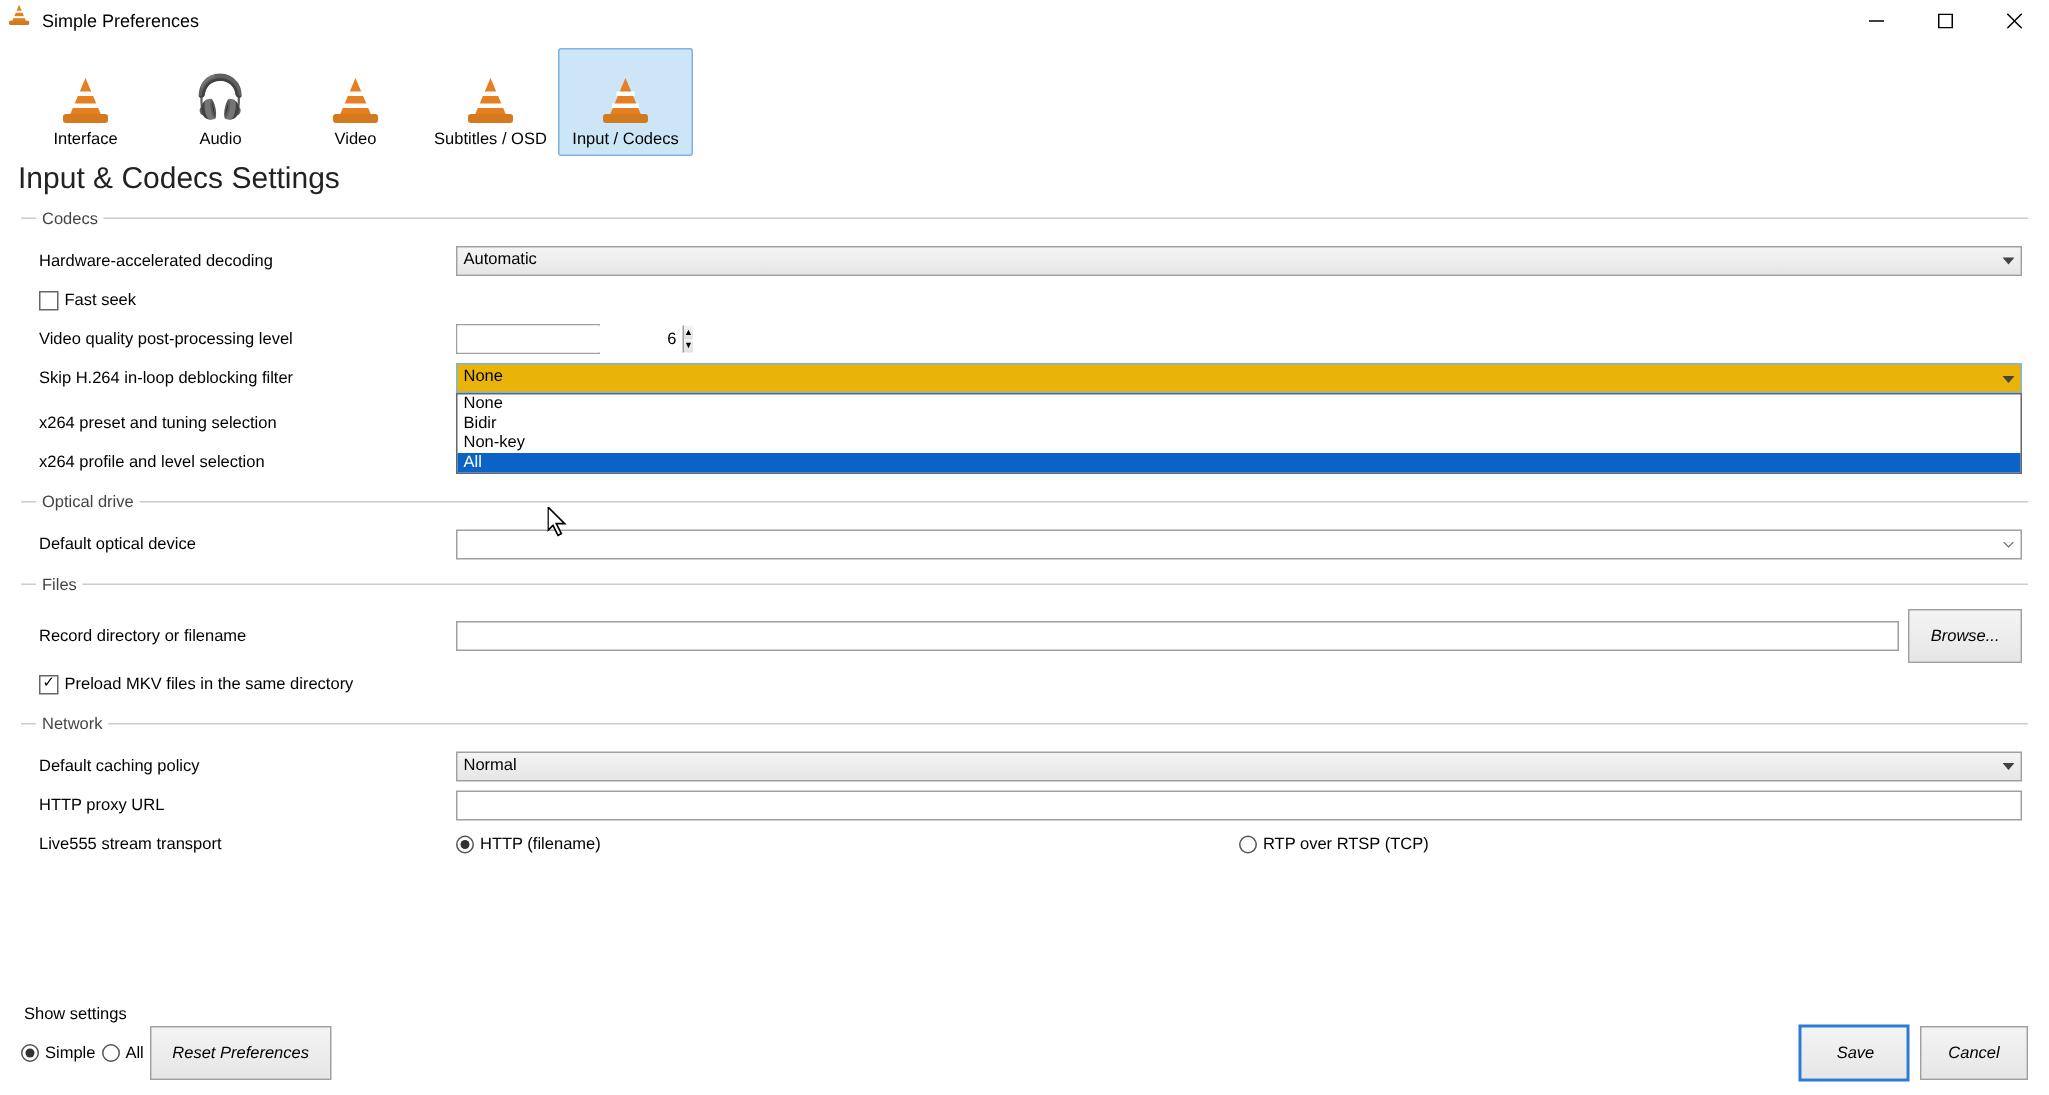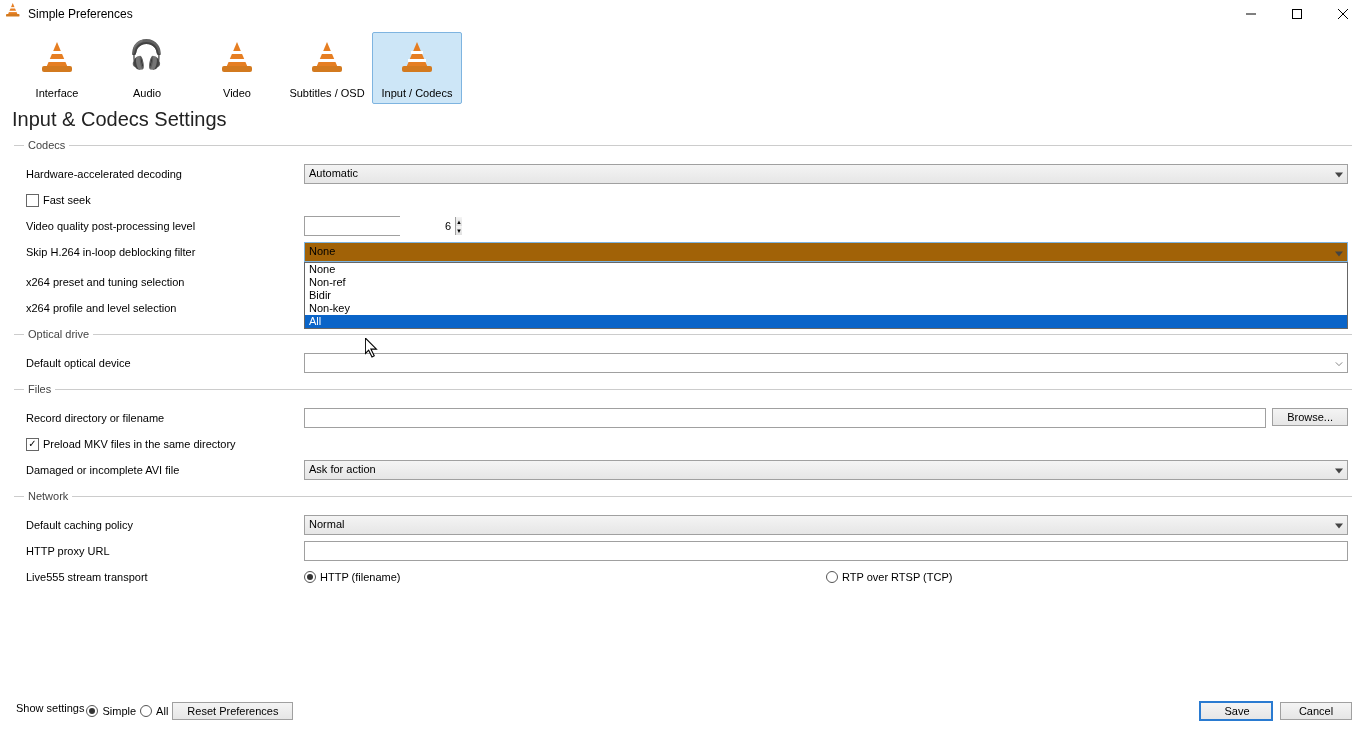--- a/index.html
+++ b/index.html
@@ -10,62 +10,62 @@
   .titlebar-left { display:flex; align-items:center; gap:6px; }
   .titlebar-title { font-size:12px; }
   .titlebar-btns { display:flex; }
   .tb-btn { width:46px; height:28px; display:flex; align-items:center; justify-content:center; }
   .tb-btn svg { width:10px; height:10px; }
 
   
   .category-bar { display:flex; padding:4px 12px 0 12px; }
   .cat-item { width:90px; height:72px; display:flex; flex-direction:column; align-items:center; justify-content:flex-end; padding-bottom:4px; border:1px solid transparent; border-radius:2px; }
   .cat-item.selected { background:#cde6f7; border:1px solid #7eb4e0; }
-  .cat-label { font-size:11px; margin-top:12px; }
+  .cat-label { font-size:11px; margin-top:2px; }
   .cat-icon { width:38px; height:42px; display:flex; align-items:center; justify-content:center; }
 
   
   .page-title { font-size:20px; font-weight:400; padding:4px 12px 8px 12px; color:#222; }
 
   
   .content { padding:0 14px 0 14px; }
   .fieldset { border:none; border-top:1px solid #ccc; margin:6px 0 14px 0; padding:0; position:relative; }
   .fieldset-label { position:relative; top:-8px; left:10px; background:#fff; padding:0 4px; font-size:11px; color:#444;margin-top:28px; }
   .fieldset-body { padding:0 4px 0 4px; }
   .row { display:flex; align-items:center; margin:2px 0; min-height:24px; }
   .label-col { width:258px; padding-left:8px; font-size:11px; }
-  .control-col { flex:1; display:flex; align-items:flex-start; gap:6px;padding-left:28px; }
+  .control-col { flex:1; display:flex; align-items:center; gap:6px;padding-left:28px; }
 
   select, .combo { width:100%; height:20px; border:1px solid #a0a0a0; background:linear-gradient(#f4f4f4,#e6e6e6); font-size:11px; padding:0 4px; }
-  .combo-open { background:#a16207; border:1px solid #7eb4e0; position:relative; height:20px; width:100%; font-size:11px; padding:2px 4px; }
+  .combo-open { background:#eab308; border:1px solid #7eb4e0; position:relative; height:20px; width:100%; font-size:11px; padding:2px 4px; }
   .combo-open .caret { position:absolute; right:4px; top:5px; }
   .dropdown-list { position:absolute; top:19px; left:-1px; right:-1px; background:#fff; border:1px solid #666; z-index:20; }
   .dropdown-item { padding:0 4px; font-size:11px; line-height:13px; height:13px; cursor:default; }
   .dropdown-item.hover { background:#0a64c8; color:#fff; }
 
   input[type=text].plain { width:100%; height:20px; border:1px solid #a0a0a0; background:#fff; font-size:11px; padding:0 4px; }
   .spinner { width:96px; height:20px; border:1px solid #a0a0a0; display:flex; background:#fff; }
   .spinner input { flex:1; border:none; text-align:right; padding:0 4px; font-size:11px; outline:none; }
   .spinner .arrows { width:12px; display:flex; flex-direction:column; border-left:1px solid #a0a0a0; }
   .spinner .arrows div { flex:1; display:flex; align-items:center; justify-content:center; font-size:6px; background:linear-gradient(#f4f4f4,#e0e0e0); }
 
   .checkbox { display:flex; align-items:center; gap:4px; padding-left:8px; font-size:11px;justify-content:flex-end; }
   .cb-box { width:13px; height:13px; border:1px solid #666; background:#fff; display:flex; align-items:center; justify-content:center; font-size:10px; line-height:10px; }
   .cb-box.checked::after { content:"✓"; color:#000; font-size:10px; }
 
   .radio { display:flex; align-items:center; gap:4px; font-size:11px; }
   .rb-outer { width:12px; height:12px; border:1px solid #555; border-radius:50%; display:flex; align-items:center; justify-content:center; background:#fff; }
   .rb-outer.checked::after { content:""; width:6px; height:6px; border-radius:50%; background:#333; }
 
-  .browse-btn, .push-btn { height:18px; border:1px solid #a0a0a0; background:linear-gradient(#f4f4f4,#e6e6e6); font-size:11px; padding:0 14px; display:flex; align-items:center; justify-content:center; }
+  .browse-btn, .push-btn { height:36px; border:1px solid #a0a0a0; background:linear-gradient(#f4f4f4,#e6e6e6); font-size:11px; padding:0 14px; display:flex; align-items:center; justify-content:center;font-style:italic; }
   .push-btn.default { border:1px solid #2a7bd1; outline:1px solid #2a7bd1;padding-left:16px; }
 
   
   .bottom-bar { position:absolute; left:0; right:0; bottom:0; height:46px; padding:6px 14px 10px 14px; display:flex; align-items:flex-end; justify-content:space-between; }
-  .bottom-left { display:flex; gap:2px; }
+  .bottom-left { display:flex; flex-direction:column; gap:2px; }
   .show-settings-label { font-size:11px; padding-left:2px; }
   .radio-row { display:flex; align-items:center; gap:4px; }
   .bottom-right { display:flex; gap:8px; }
   .bottom-right .push-btn { width:72px; }
 
   
   .cone { position:relative; width:30px; height:36px; }
   .cone .tri { position:absolute; bottom:4px; left:4px; width:0; height:0; border-left:11px solid transparent; border-right:11px solid transparent; border-bottom:26px solid #e67e22; }
   .cone .stripe1 { position:absolute; bottom:18px; left:9px; width:12px; height:3px; background:#fff; transform:skewY(0deg); }
   .cone .stripe2 { position:absolute; bottom:10px; left:6px; width:18px; height:3px; background:#fff; }
@@ -202,21 +202,20 @@
       <div class="row" style="position:relative;">
         <div class="label-col">Skip H.264 in-loop deblocking filter</div>
         <div class="control-col" style="position:relative;">
           <div class="combo-open">
             <span>None</span>
             <span class="caret"><svg class="caret-svg" viewBox="0 0 10 10">
                   <polygon points="0,2 10,2 5,8" fill="#444"></polygon>
                 </svg></span>
             <div class="dropdown-list">
               <div class="dropdown-item">None</div>
-              <div class="dropdown-item">Non-ref</div>
               <div class="dropdown-item">Bidir</div>
               <div class="dropdown-item">Non-key</div>
               <div class="dropdown-item hover">All</div>
             </div>
           </div>
         </div>
       </div>
       <div class="row" style="margin-top:6px;">
         <div class="label-col">x264 preset and tuning selection</div>
       </div>
@@ -250,31 +249,20 @@
         <div class="label-col">Record directory or filename</div>
         <div class="control-col">
           <input type="text" class="plain" value="" style="">
           <div class="browse-btn">Browse...</div>
         </div>
       </div>
       <div class="row">
         <div class="checkbox">
           <span class="cb-box checked"></span>
           <span>Preload MKV files in the same directory</span>
-        </div>
-      </div>
-      <div class="row">
-        <div class="label-col">Damaged or incomplete AVI file</div>
-        <div class="control-col">
-          <div class="combo">
-            <span class="combo-text">Ask for action</span>
-            <span class="caret"><svg class="caret-svg" viewBox="0 0 10 10">
-                  <polygon points="0,2 10,2 5,8" fill="#444"></polygon>
-                </svg></span>
-          </div>
         </div>
       </div>
     </div>
   </div>
 
   <div class="fieldset">
     <span class="fieldset-label">Network</span>
     <div class="fieldset-body">
       <div class="row">
         <div class="label-col">Default caching policy</div>

